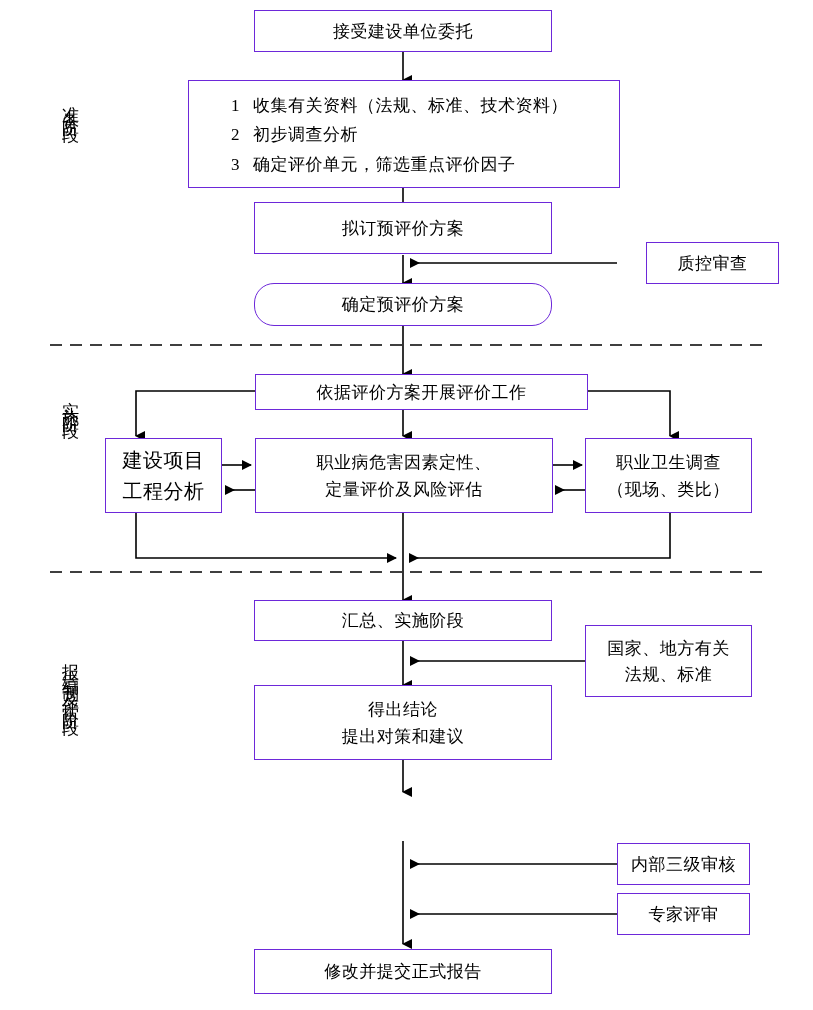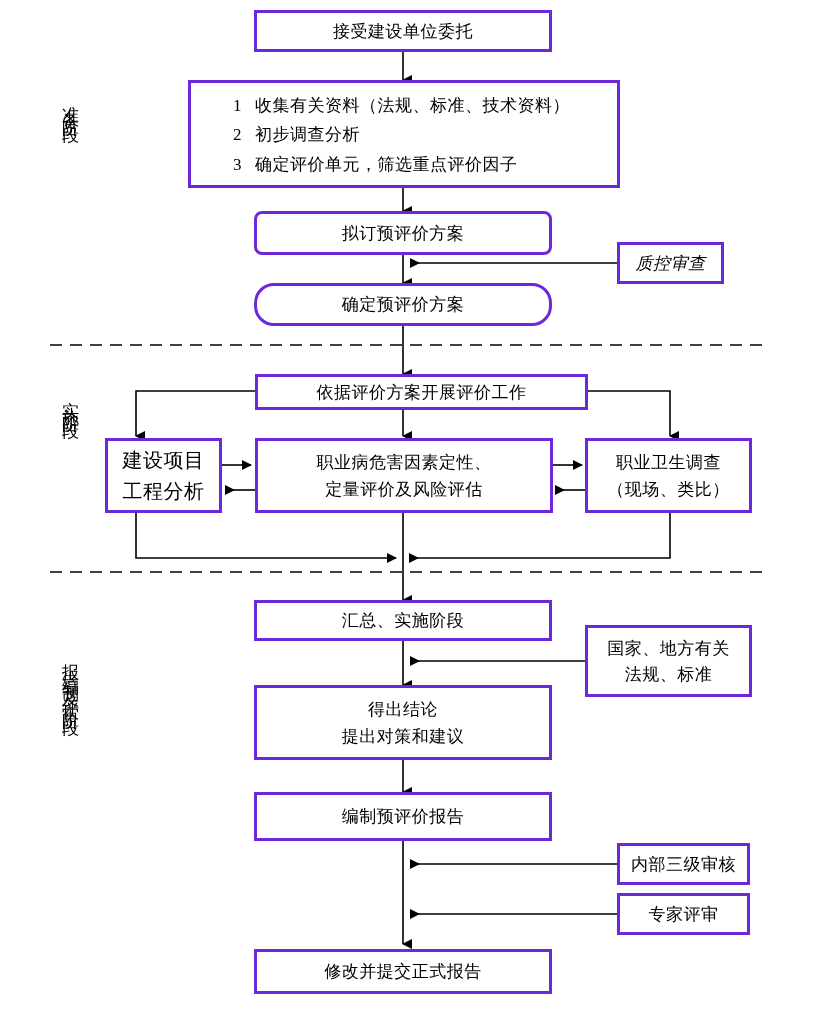--- a/index.html
+++ b/index.html
@@ -21,21 +21,21 @@
     position: absolute;
     left: 0;
     top: 0;
     width: 813px;
     height: 1010px;
     pointer-events: none;
   }
   .box {
     position: absolute;
     box-sizing: border-box;
-    border: 3px solid #6d28d9;
+    border: 1px solid #6d28d9;
     background: #ffffff;
     display: flex;
     flex-direction: column;
     align-items: center;
     justify-content: center;
     text-align: center;
     font-size: 17px;
     line-height: 1.55;
     color: #000000;
     letter-spacing: 0.5px;
@@ -161,25 +161,25 @@
     <div class="row">
       <span class="num">2</span>
       <span>初步调查分析</span>
     </div>
     <div class="row">
       <span class="num">3</span>
       <span>确定评价单元，筛选重点评价因子</span>
     </div>
   </div>
 
-  <div class="box" style="left:254px; top:211px; width:298px; height:44px;border-radius:8px;">
+  <div class="box" style="left:254px; top:202px; width:298px; height:52px;">
     <span class="ln">拟订预评价方案</span>
   </div>
 
-  <div class="box" style="left:617px; top:242px; width:107px; height:42px;font-style:italic;">
+  <div class="box" style="left:646px; top:242px; width:133px; height:42px;">
     <span class="ln">质控审查</span>
   </div>
 
   <div class="box" style="left:254px; top:283px; width:298px; height:43px;border-radius:20px;">
     <span class="ln">确定预评价方案</span>
   </div>
 
   <div class="box" style="left:255px; top:374px; width:333px; height:36px;">
     <span class="ln">依据评价方案开展评价工作</span>
   </div>
@@ -206,23 +206,20 @@
   <div class="box" style="left:585px; top:625px; width:167px; height:72px;">
     <span class="ln">国家、地方有关</span>
     <span class="ln">法规、标准</span>
   </div>
 
   <div class="box" style="left:254px; top:685px; width:298px; height:75px;">
     <span class="ln">得出结论</span>
     <span class="ln">提出对策和建议</span>
   </div>
 
-  <div class="box" style="left:254px; top:792px; width:298px; height:49px;">
-    <span class="ln">编制预评价报告</span>
-  </div>
 
   <div class="box" style="left:617px; top:843px; width:133px; height:42px;">
     <span class="ln">内部三级审核</span>
   </div>
 
   <div class="box" style="left:617px; top:893px; width:133px; height:42px;">
     <span class="ln">专家评审</span>
   </div>
 
   <div class="box" style="left:254px; top:949px; width:298px; height:45px;">

